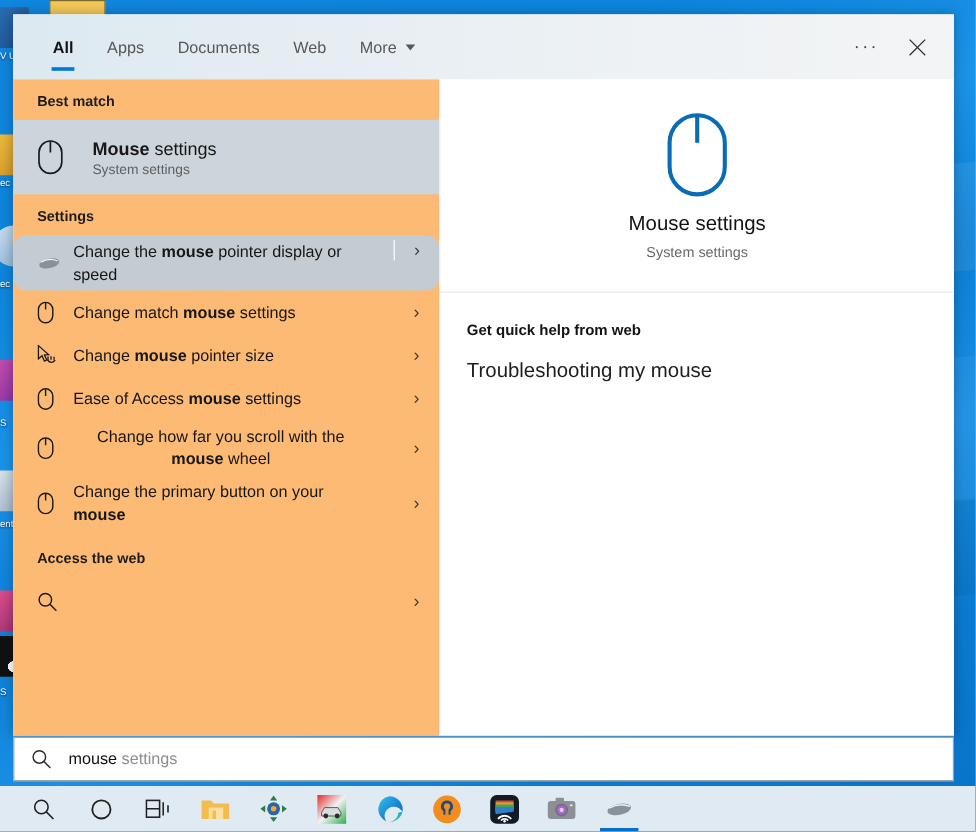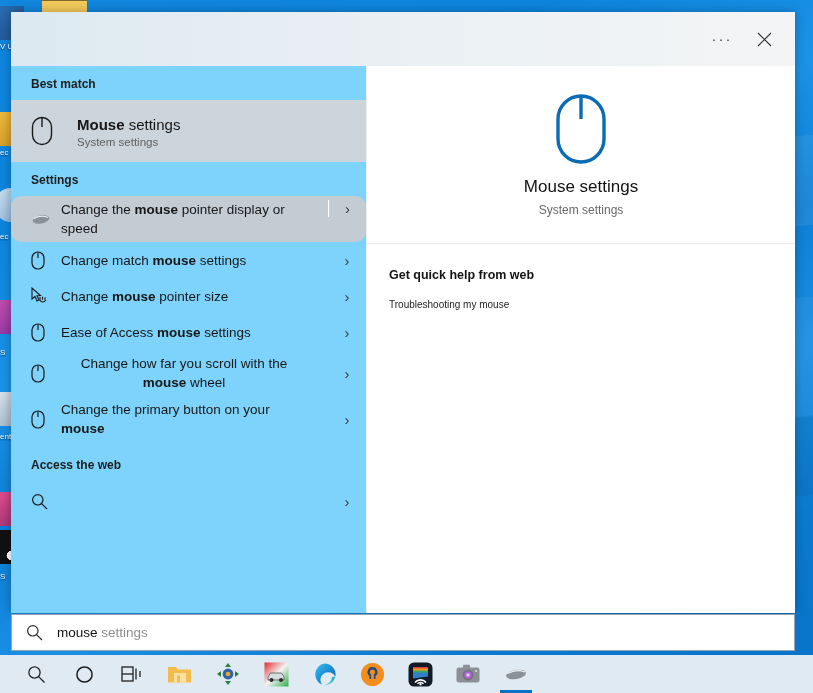--- a/index.html
+++ b/index.html
@@ -85,21 +85,21 @@
     cursor: default;
   }
   .dots { letter-spacing: 2px; font-size: 15px; color: #444; line-height: 8px; }
 
   
   #panel-body { flex: 1; display: flex; min-height: 0; }
 
   
   #results {
     width: 355px; min-width: 355px;
-    background: #7dd3fc;
+    background: #fdba74;
     overflow: hidden;
   }
   .section-head {
     font-size: 12px; font-weight: bold; color: #1d1d1d;
     padding: 11px 0 9px 20px;
   }
   .row {
     display: flex; align-items: center;
     padding: 0 0 0 20px; min-height: 37px;
     position: relative; cursor: default;
@@ -145,21 +145,21 @@
   #hero-sub { font-size: 12px; color: #686868; margin-top: 6px; }
 
   #open-section {
     height: 64px; min-height: 64px; display: flex; align-items: center;
     padding-left: 22px; border-bottom: 1px solid #eaeaea;
   }
   #open-label { font-size: 13.5px; color: #151515; margin-left: 15px; }
 
   #web-help { padding: 24px 0 0 22px; }
   #web-help-title { font-size: 12.5px; font-weight: bold; color: #141414; }
-  #web-help-link { font-size: 10px; color: #1d1d1d; margin-top: 17px; }
+  #web-help-link { font-size: 17px; color: #1d1d1d; margin-top: 17px; }
 
   
   #search-box {
     position: absolute; left: 11px; top: 614px;
     width: 784px; height: 37px;
     background: #ffffff; border: 1px solid #9aa4ad;
     display: flex; align-items: center; padding-left: 14px;
   }
   #search-text { font-size: 13.5px; margin-left: 14px; color: #111; }
   #search-text .ghost { color: #8d8d8d; }
@@ -203,20 +203,38 @@
   <div class="d-icon" style="top:492px;background:linear-gradient(135deg,#e8508f,#8a2b6d);"></div>
   <div class="d-icon" style="top:530px;background:radial-gradient(circle at 50% 75%,#fff 0 14%,#111 15% 100%);"></div>
   <div class="d-lbl" style="top:572px;">S</div>
 </div>
 
 <div id="folder-tab"></div>
 
 <div id="search-panel">
 
   <div id="panel-header">
+    <div id="tabs">
+      <div class="tab active">
+        <span>All</span>
+      </div>
+      <div class="tab">
+        <span>Apps</span>
+      </div>
+      <div class="tab">
+        <span>Documents</span>
+      </div>
+      <div class="tab">
+        <span>Web</span>
+      </div>
+      <div class="tab">
+        <span>More</span>
+        <span class="caret"></span>
+      </div>
+    </div>
     <div id="header-ctl">
       <div class="hdr-btn">
         <span class="dots">···</span>
       </div>
       <div class="hdr-btn">
         <svg width="15" height="15" viewBox="0 0 15 15">
           <path d="M1 1 L14 14 M14 1 L1 14" stroke="#333" stroke-width="1.1" fill="none"></path>
         </svg>
       </div>
     </div>

